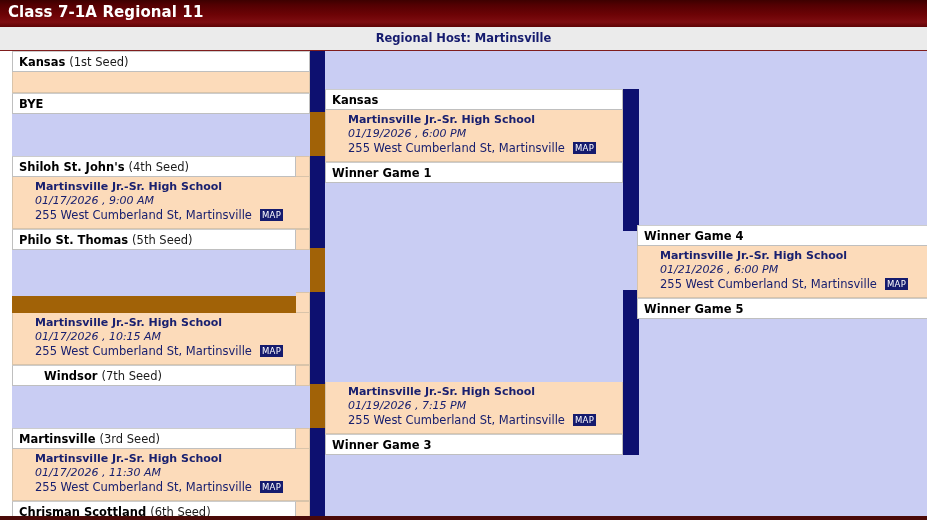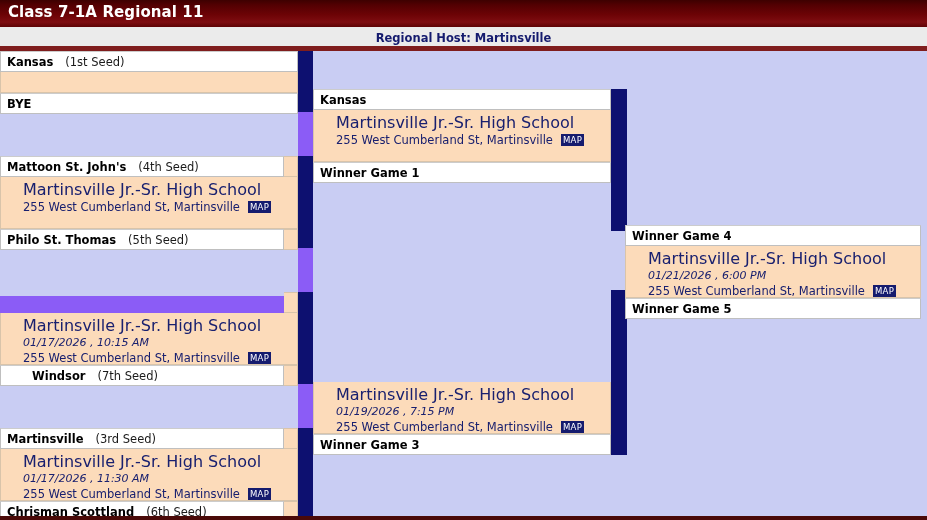--- a/index.html
+++ b/index.html
@@ -32,40 +32,40 @@
     letter-spacing: 0.1px;
     white-space: nowrap;
   }
 
   
   #host-strip {
     position: absolute;
     left: 0; top: 27px;
     width: 927px; height: 24px;
     background: #ebebeb;
-    border-bottom: 5px solid #7f1d1d;
+    border-bottom: 1px solid #7f1d1d;
     box-sizing: border-box;
   }
   #host-text {
     position: absolute;
     left: 0; top: 4px;
     width: 927px;
     text-align: center;
     font-size: 11.5px;
     font-weight: bold;
     color: #151b6e;
     white-space: nowrap;
   }
 
   
   #bracket {
     position: absolute;
-    left: 0; top: 51px;
+    left: 12px; top: 51px;
     width: 735px; height: 465px;
-    background: #8b5cf6;
+    background: #a16207;
   }
 
   
   .lav {
     position: absolute;
     background: #c9cdf3;
   }
 
   
   .cell {
@@ -86,36 +86,36 @@
   }
   .namerow .tname {
     font-size: 11.5px;
     font-weight: bold;
     color: #000000;
   }
   .namerow .seed {
     font-size: 11.5px;
     font-weight: normal;
     color: #1a1a1a;
-    margin-left: 12px;
+    margin-left: 4px;
   }
 
   
   .gamebox {
     background: #fcdbba;
     border: 1px solid #d9c4aa;
     border-top: none;
     padding: 3px 0 2px 22px;
     line-height: 1.28;
     white-space: nowrap;
   }
   .gamebox.empty { padding: 0; }
   .venue {
-    font-size: 16px;
-    font-weight: normal;
+    font-size: 11px;
+    font-weight: bold;
     color: #19206f;
     display: block;
   }
   .when {
     font-size: 11px;
     font-style: italic;
     color: #19206f;
     display: block;
   }
   .addrline {
@@ -183,27 +183,28 @@
     <span class="tname">Kansas</span>
     <span class="seed">(1st Seed)</span>
   </div>
   <div class="cell gamebox empty" style="left:0px; top:21px; width:298px; height:21px;"></div>
   <div class="cell namerow" style="left:0px; top:42px; width:298px; height:21px;">
     <span class="tname">BYE</span>
     <span class="seed"></span>
   </div>
 
   <div class="cell namerow" style="left:0px; top:105px; width:284px; height:21px;">
-    <span class="tname">Mattoon St. John's</span>
+    <span class="tname">Shiloh St. John's</span>
     <span class="seed">(4th Seed)</span>
   </div>
   <div class="cell peachstub" style="left:284px; top:105px; width:14px; height:21px;"></div>
 
   <div class="cell gamebox" style="left:0px; top:126px; width:298px; height:52px;">
     <span class="venue">Martinsville Jr.-Sr. High School</span>
+    <span class="when">01/17/2026 , 9:00 AM</span>
     <span class="addrline"><span class="addr">255 West Cumberland St, Martinsville</span><span class="maplink">MAP</span></span>
   </div>
 
   <div class="cell namerow" style="left:0px; top:178px; width:284px; height:21px;">
     <span class="tname">Philo St. Thomas</span>
     <span class="seed">(5th Seed)</span>
   </div>
   <div class="cell peachstub" style="left:284px; top:178px; width:14px; height:21px;"></div>
 
   <div class="cell peachstub" style="left:284px; top:241px; width:14px; height:21px;"></div>
@@ -242,20 +243,21 @@
   <div class="navy" style="left:298px; top:105px; width:15px; height:92px;"></div>
   <div class="navy" style="left:298px; top:241px; width:15px; height:92px;"></div>
   <div class="navy" style="left:298px; top:377px; width:15px; height:92px;"></div>
 
   <div class="cell namerow" style="left:313px; top:38px; width:298px; height:21px;">
     <span class="tname">Kansas</span>
     <span class="seed"></span>
   </div>
   <div class="cell gamebox" style="left:313px; top:59px; width:298px; height:52px;">
     <span class="venue">Martinsville Jr.-Sr. High School</span>
+    <span class="when">01/19/2026 , 6:00 PM</span>
     <span class="addrline"><span class="addr">255 West Cumberland St, Martinsville</span><span class="maplink">MAP</span></span>
   </div>
   <div class="cell namerow" style="left:313px; top:111px; width:298px; height:21px;">
     <span class="tname">Winner Game 1</span>
     <span class="seed"></span>
   </div>
 
   <div class="cell gamebox" style="left:313px; top:331px; width:298px; height:52px;">
     <span class="venue">Martinsville Jr.-Sr. High School</span>
     <span class="when">01/19/2026 , 7:15 PM</span>

